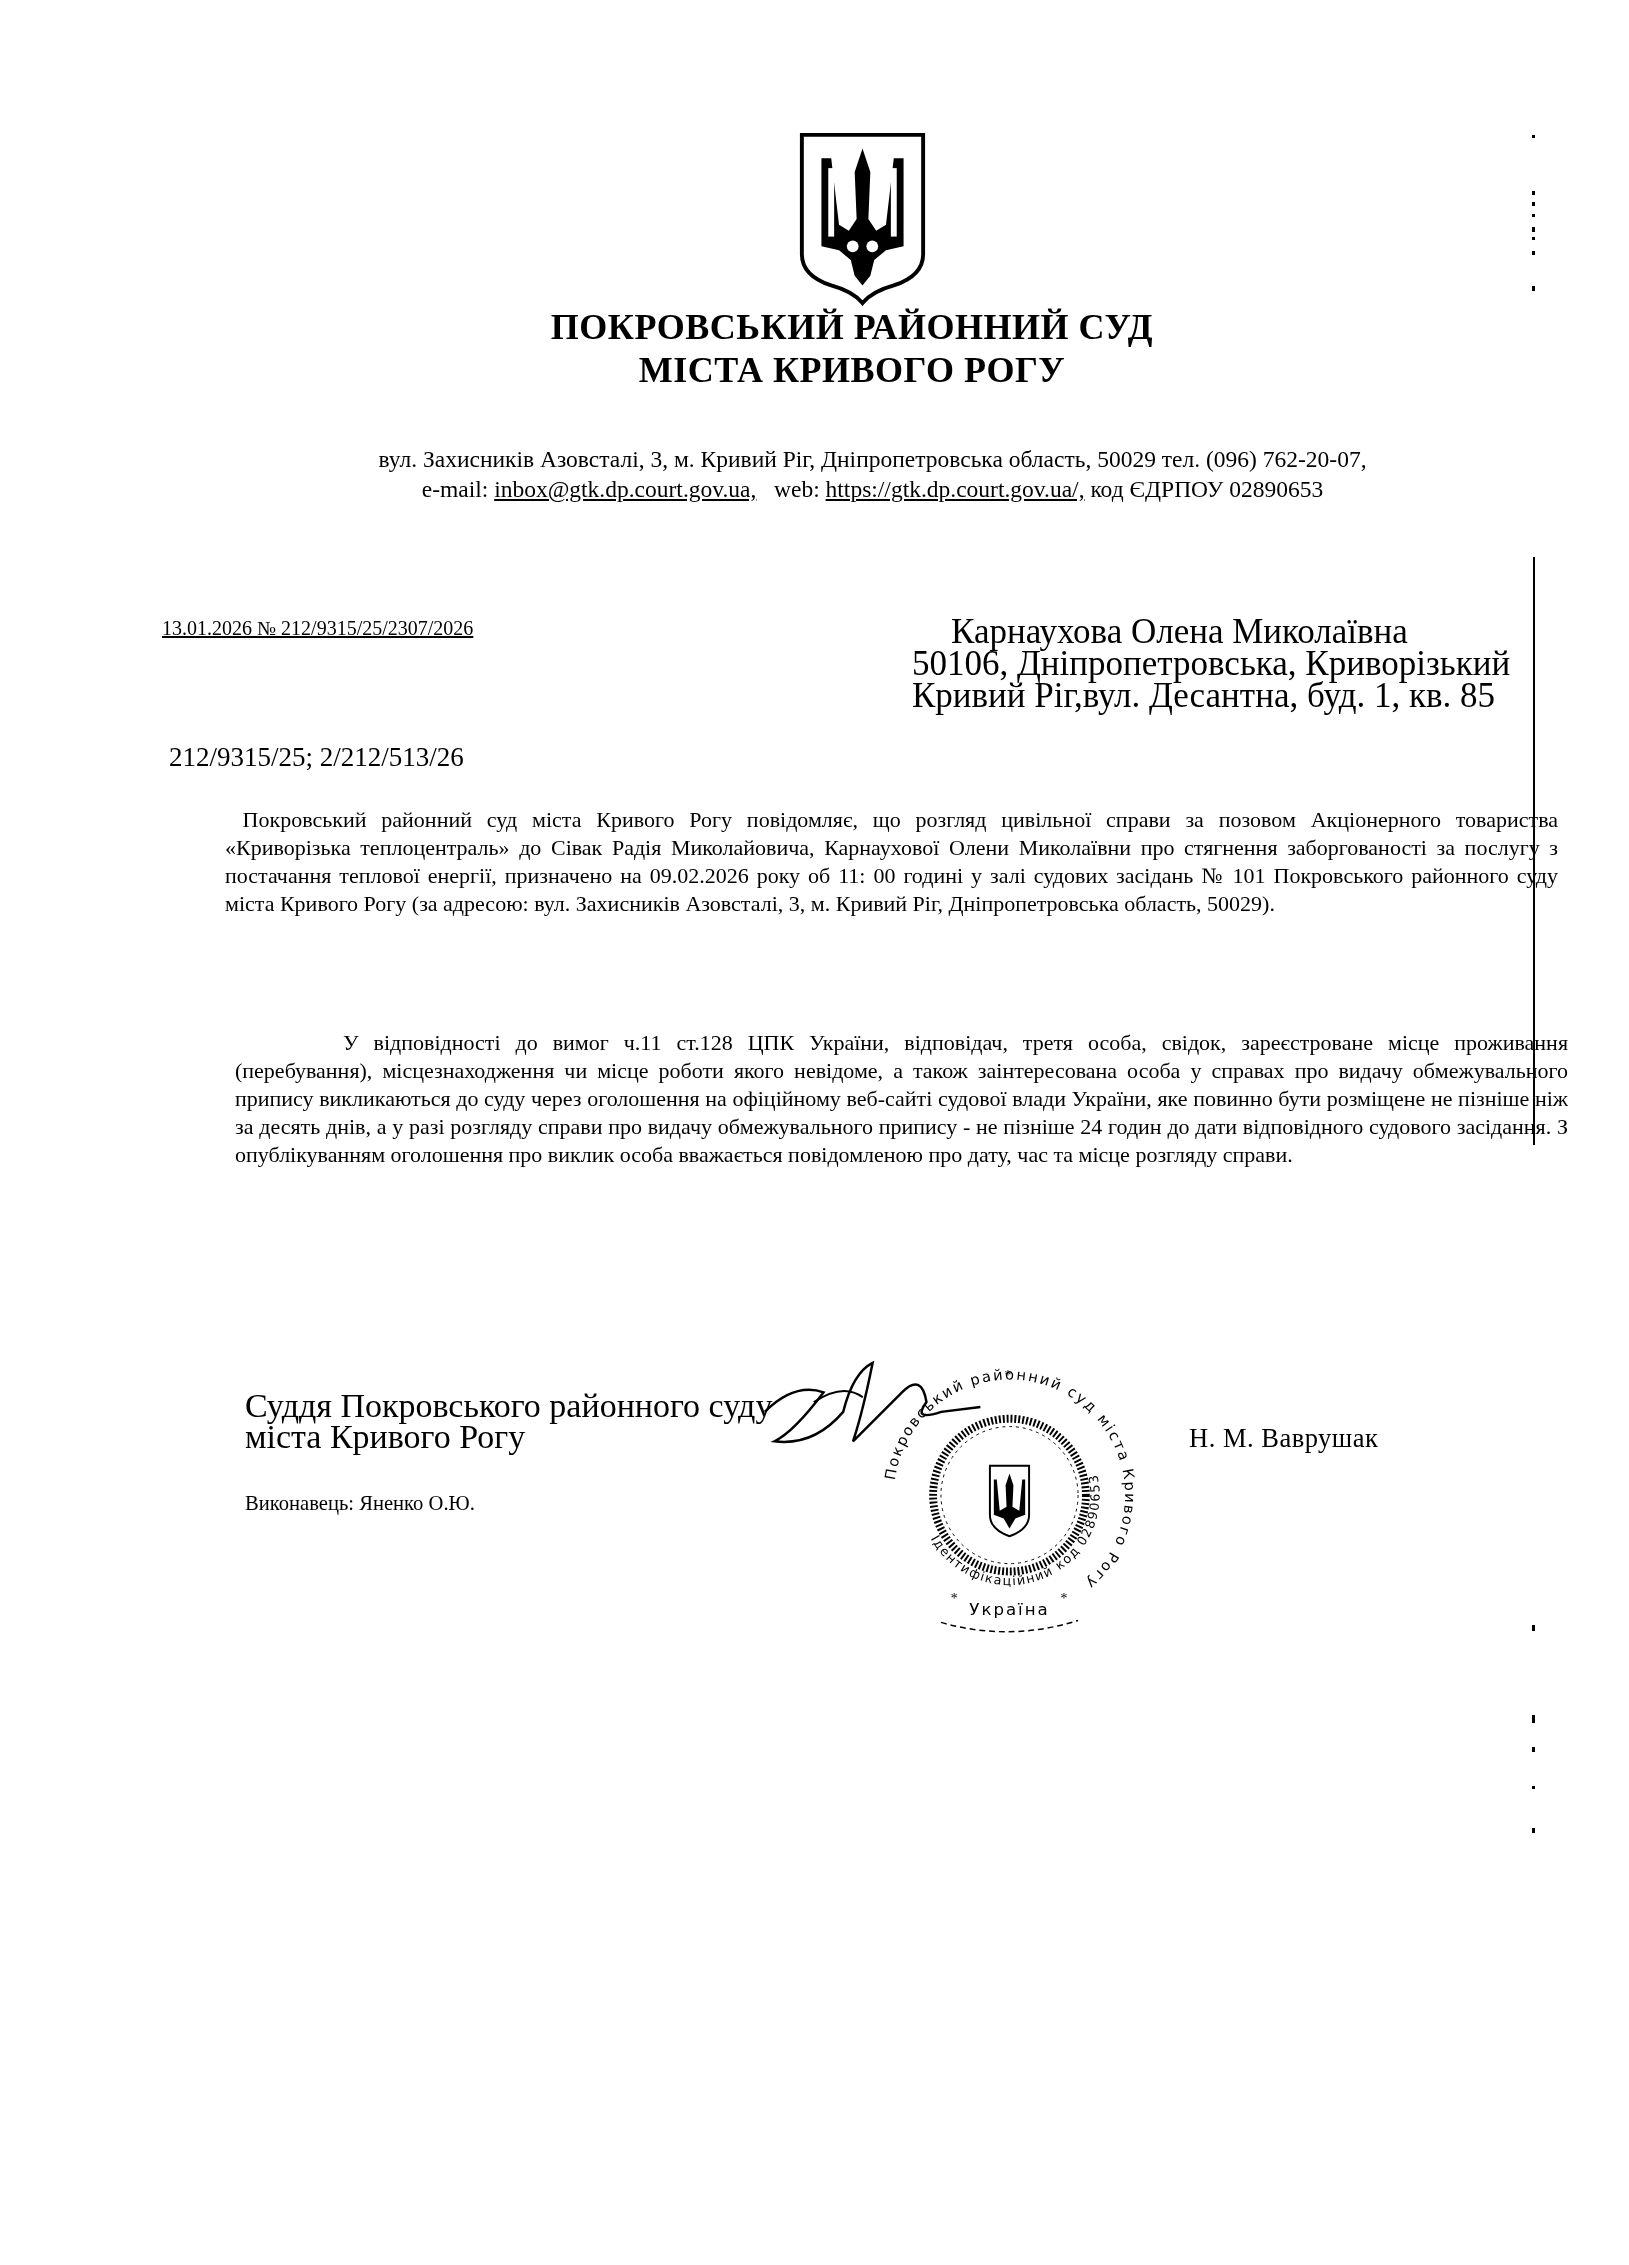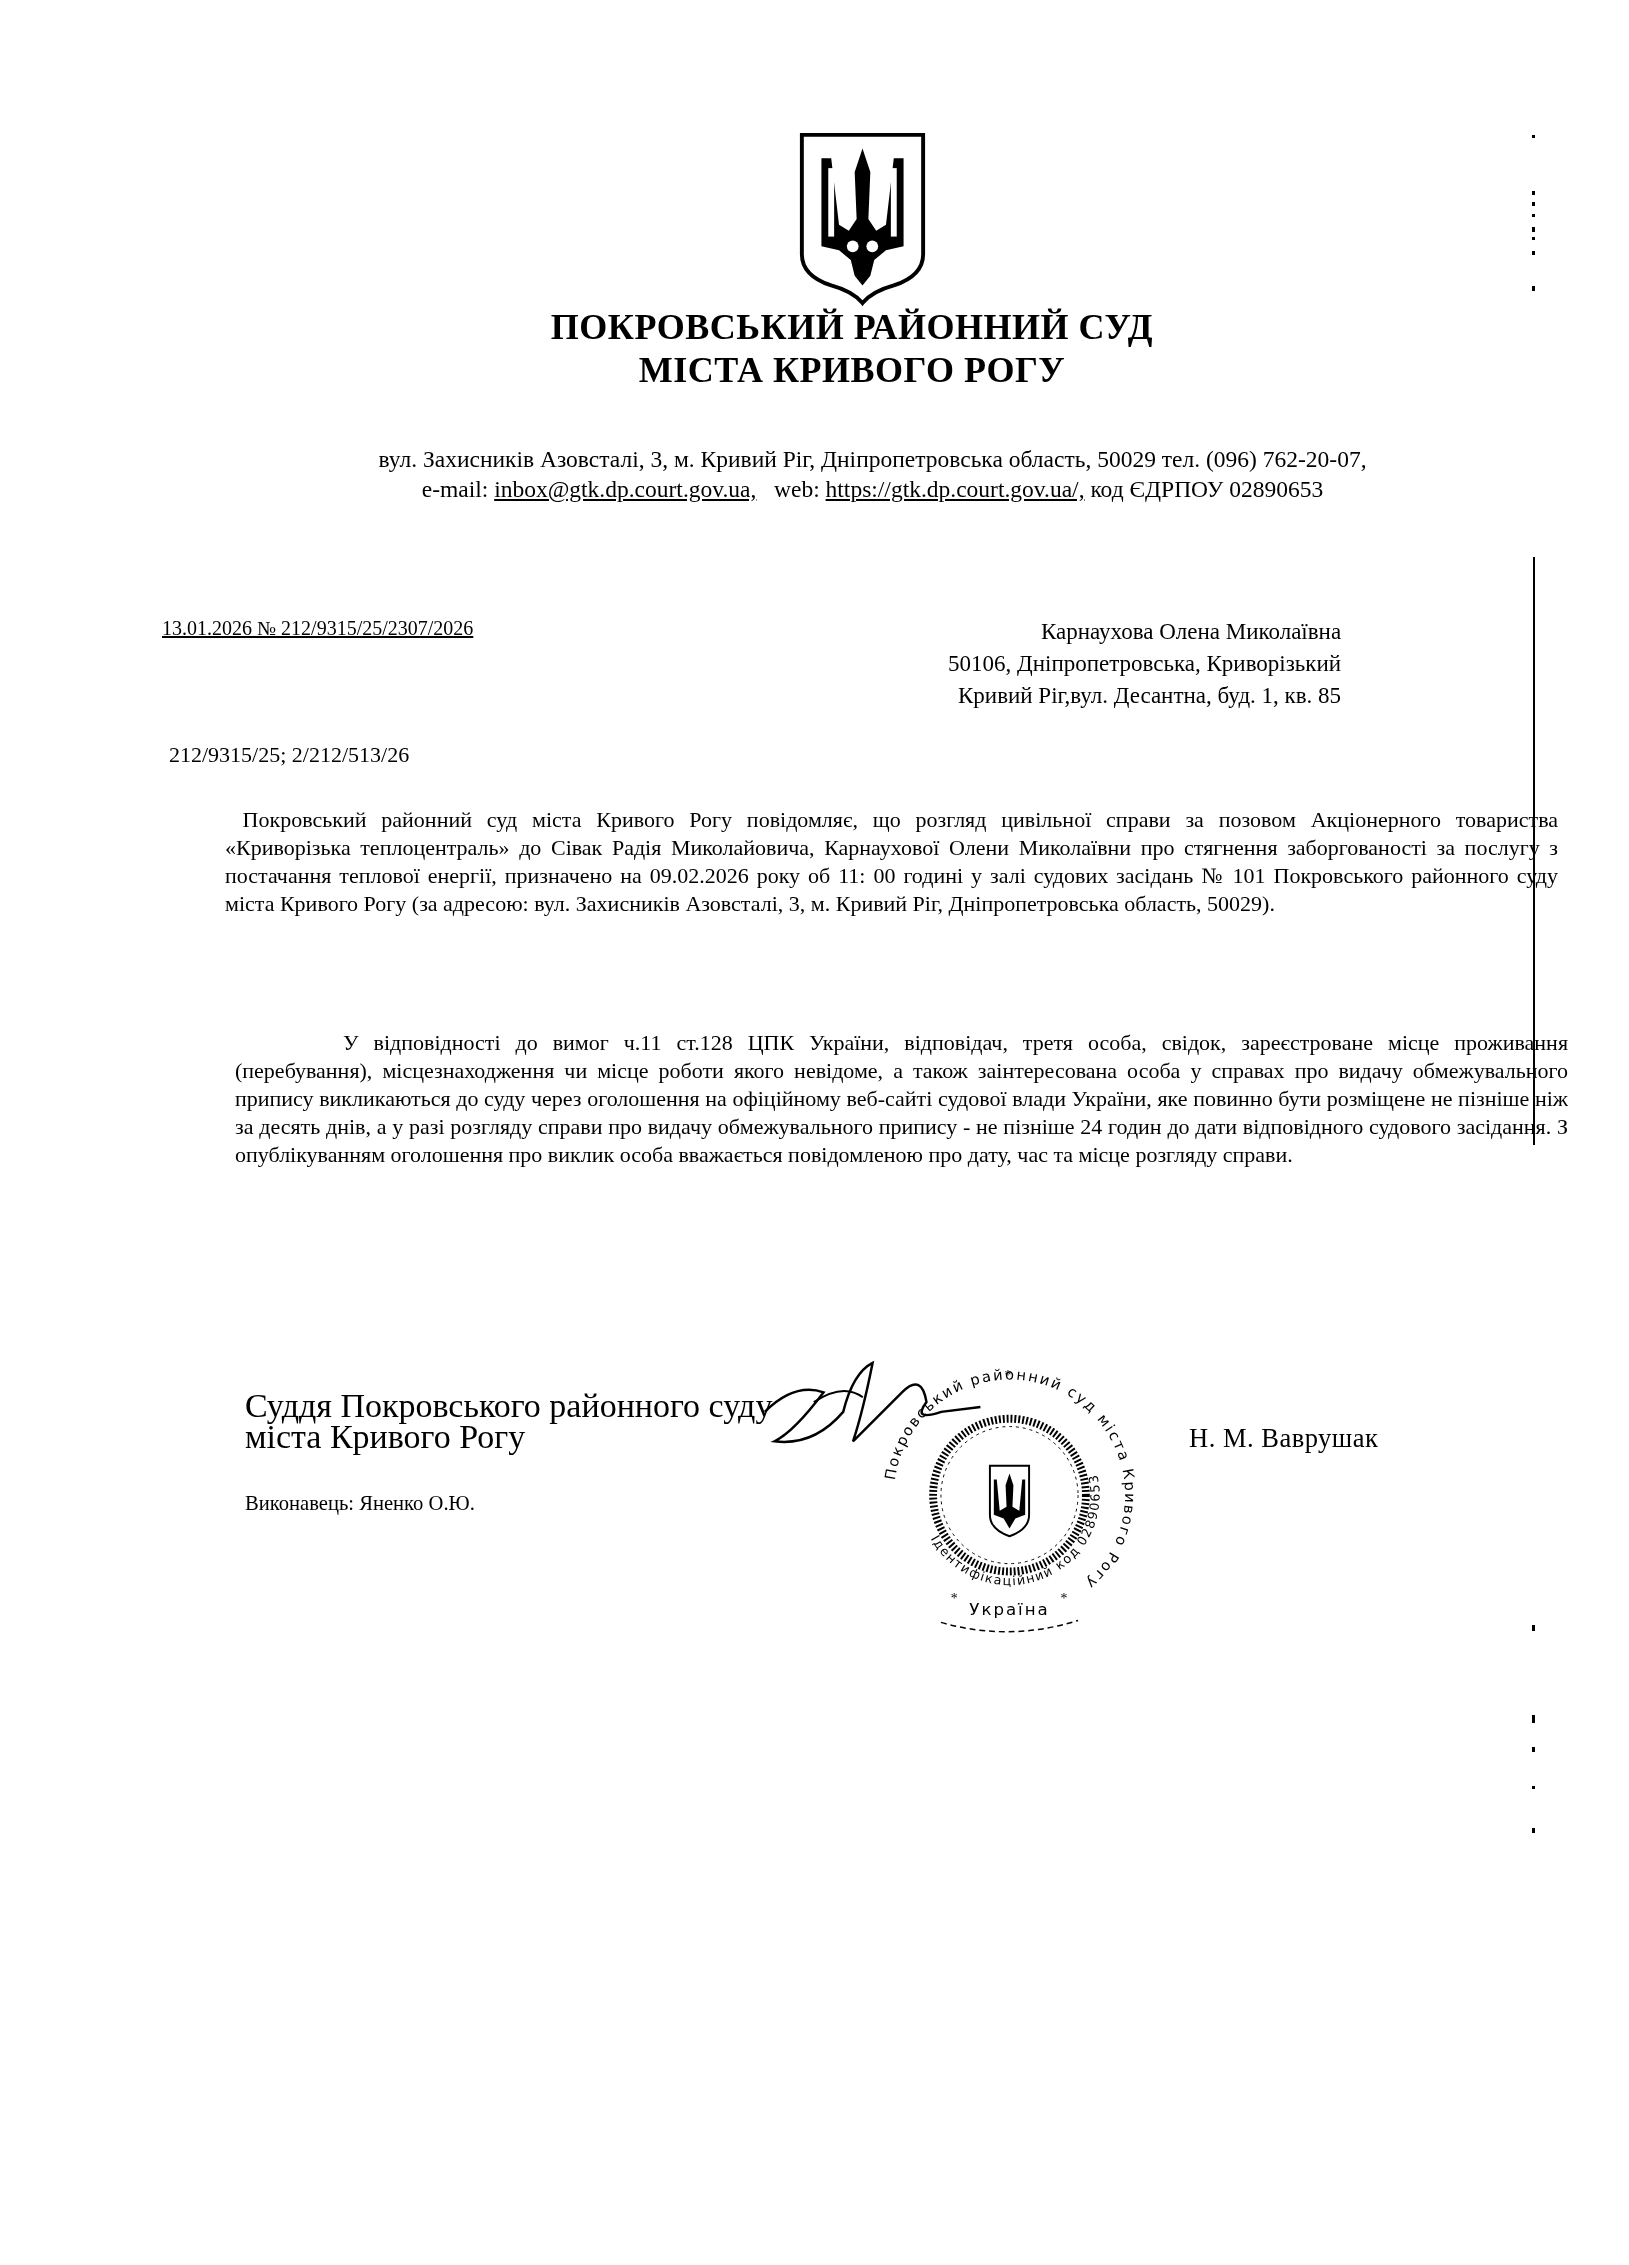--- a/index.html
+++ b/index.html
@@ -9,23 +9,23 @@
     .coat { left: 796px; top: 129px; width: 133px; height: 178px; }
     .title { left: 0; width: 1630px; text-align: center; font-weight: bold;
              font-size: 36px; line-height: 43px; letter-spacing: 0.5px; }
     .title1 { top: 306px; left: 0px; width: 1725px; }
     .title2 { top: 349px; left: 0px; width: 1725px; }
     .addr { left: 196px; width: 1353px; text-align: center; font-size: 23.5px; line-height: 30px; }
     .addr1 { top: 444px; }
     .addr2 { top: 474px; text-align: center; }
     .u { text-decoration: underline; }
     .outno { left: 162px; top: 617px; font-size: 20px; text-decoration: underline; text-decoration-thickness: 2px; }
-    .recipient { left: 948px; top: 616px; font-size: 23px; line-height: 32px; text-align: right; }
+    .recipient { left: 912px; top: 616px; font-size: 35px; line-height: 32px; }
     .recipient .r1 { padding-left: 39px; }
-    .caseno { left: 169px; top: 742px; font-size: 22px; }
+    .caseno { left: 169px; top: 742px; font-size: 27px; }
     .body { left: 225px; width: 1323px; font-size: 22px; line-height: 28px; text-align: justify; }
     .p1 { top: 806px; }
     .p2 { top: 1029px; }
     .body p { margin: 0; text-indent: 69px; }
     .sign1 { left: 245px; top: 1390px; font-size: 34px; line-height: 31px; }
     .signer { left: 1189px; top: 1423px; font-size: 26.5px; letter-spacing: 0.5px; }
     .exec { left: 245px; top: 1492px; font-size: 20.6px; }
     .stamp { left: 882px; top: 1358px; width: 255px; height: 284px; }
     .signature { left: 755px; top: 1353px; width: 294px; height: 108px; }
     .scanline { left: 1533px; width: 2px; background: #000; }

